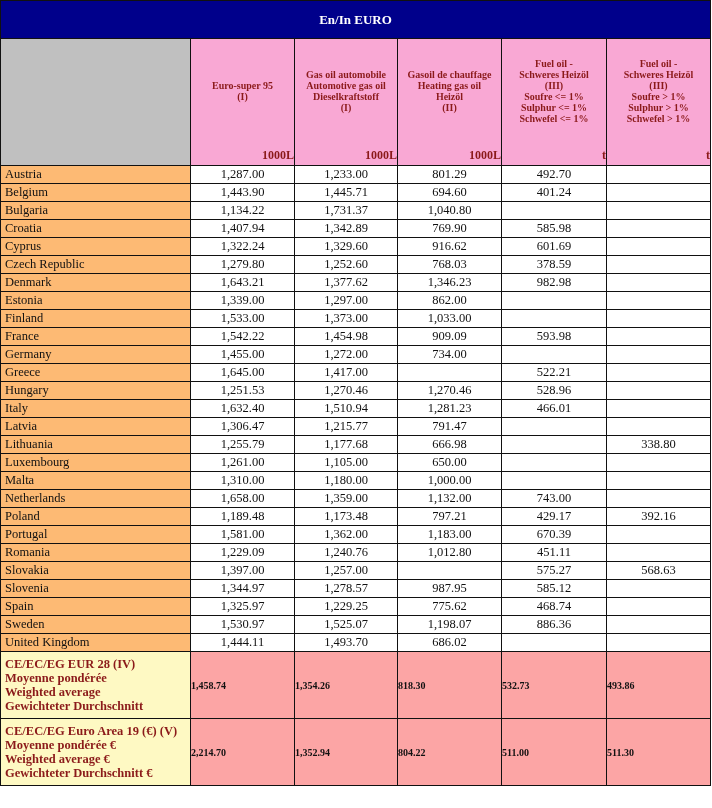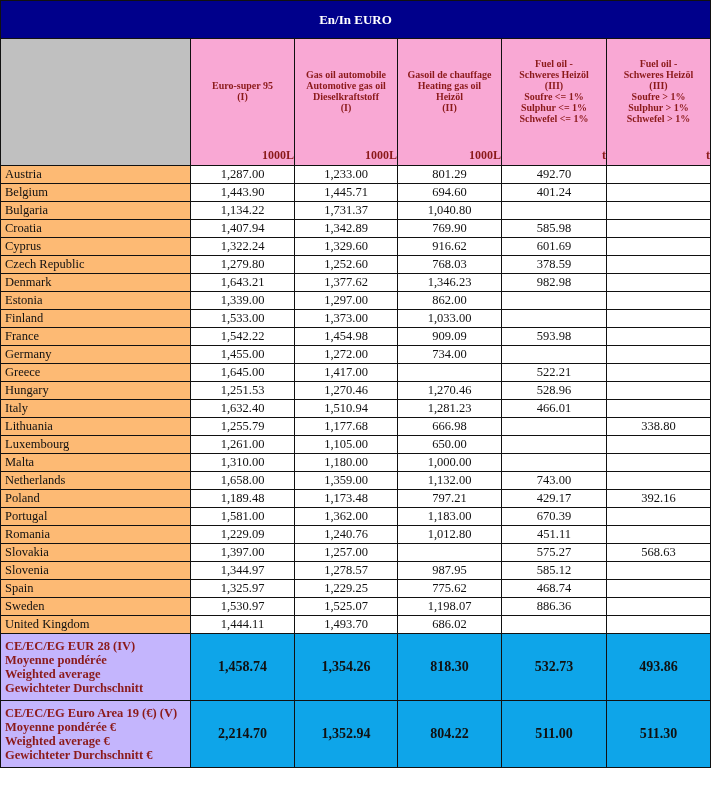--- a/index.html
+++ b/index.html
@@ -47,36 +47,36 @@
   }
   .val {
     background: #ffffff;
     color: #111;
     font-size: 12.5px;
     text-align: center;
     height: 17px;
     line-height: 17px;
   }
   .sum-label {
-    background: #c4b5fd;
+    background: #fef9c3;
     color: #8b1a1a;
     font-weight: bold;
     font-size: 12.5px;
     line-height: 14px;
     padding-left: 4px !important;
     white-space: pre-line;
     height: 66px;
     vertical-align: middle;
   }
   .sum-val {
-    background: #0ea5e9;
+    background: #fca5a5;
     color: #111;
     font-weight: bold;
-    font-size: 14px;
-    text-align: center;
+    font-size: 10px;
+    text-align: left;
     vertical-align: middle;
   }
   col.c0 { width: 190px; }
   col.c1 { width: 104px; }
   col.c2 { width: 103px; }
   col.c3 { width: 104px; }
   col.c4 { width: 105px; }
   col.c5 { width: 104px; }
 </style>
 </head>
@@ -243,20 +243,28 @@
       </tr>
       <tr>
         <td class="country">Italy</td>
         <td class="val">1,632.40</td>
         <td class="val">1,510.94</td>
         <td class="val">1,281.23</td>
         <td class="val">466.01</td>
         <td class="val"></td>
       </tr>
       <tr>
+        <td class="country">Latvia</td>
+        <td class="val">1,306.47</td>
+        <td class="val">1,215.77</td>
+        <td class="val">791.47</td>
+        <td class="val"></td>
+        <td class="val"></td>
+      </tr>
+      <tr>
         <td class="country">Lithuania</td>
         <td class="val">1,255.79</td>
         <td class="val">1,177.68</td>
         <td class="val">666.98</td>
         <td class="val"></td>
         <td class="val">338.80</td>
       </tr>
       <tr>
         <td class="country">Luxembourg</td>
         <td class="val">1,261.00</td>

